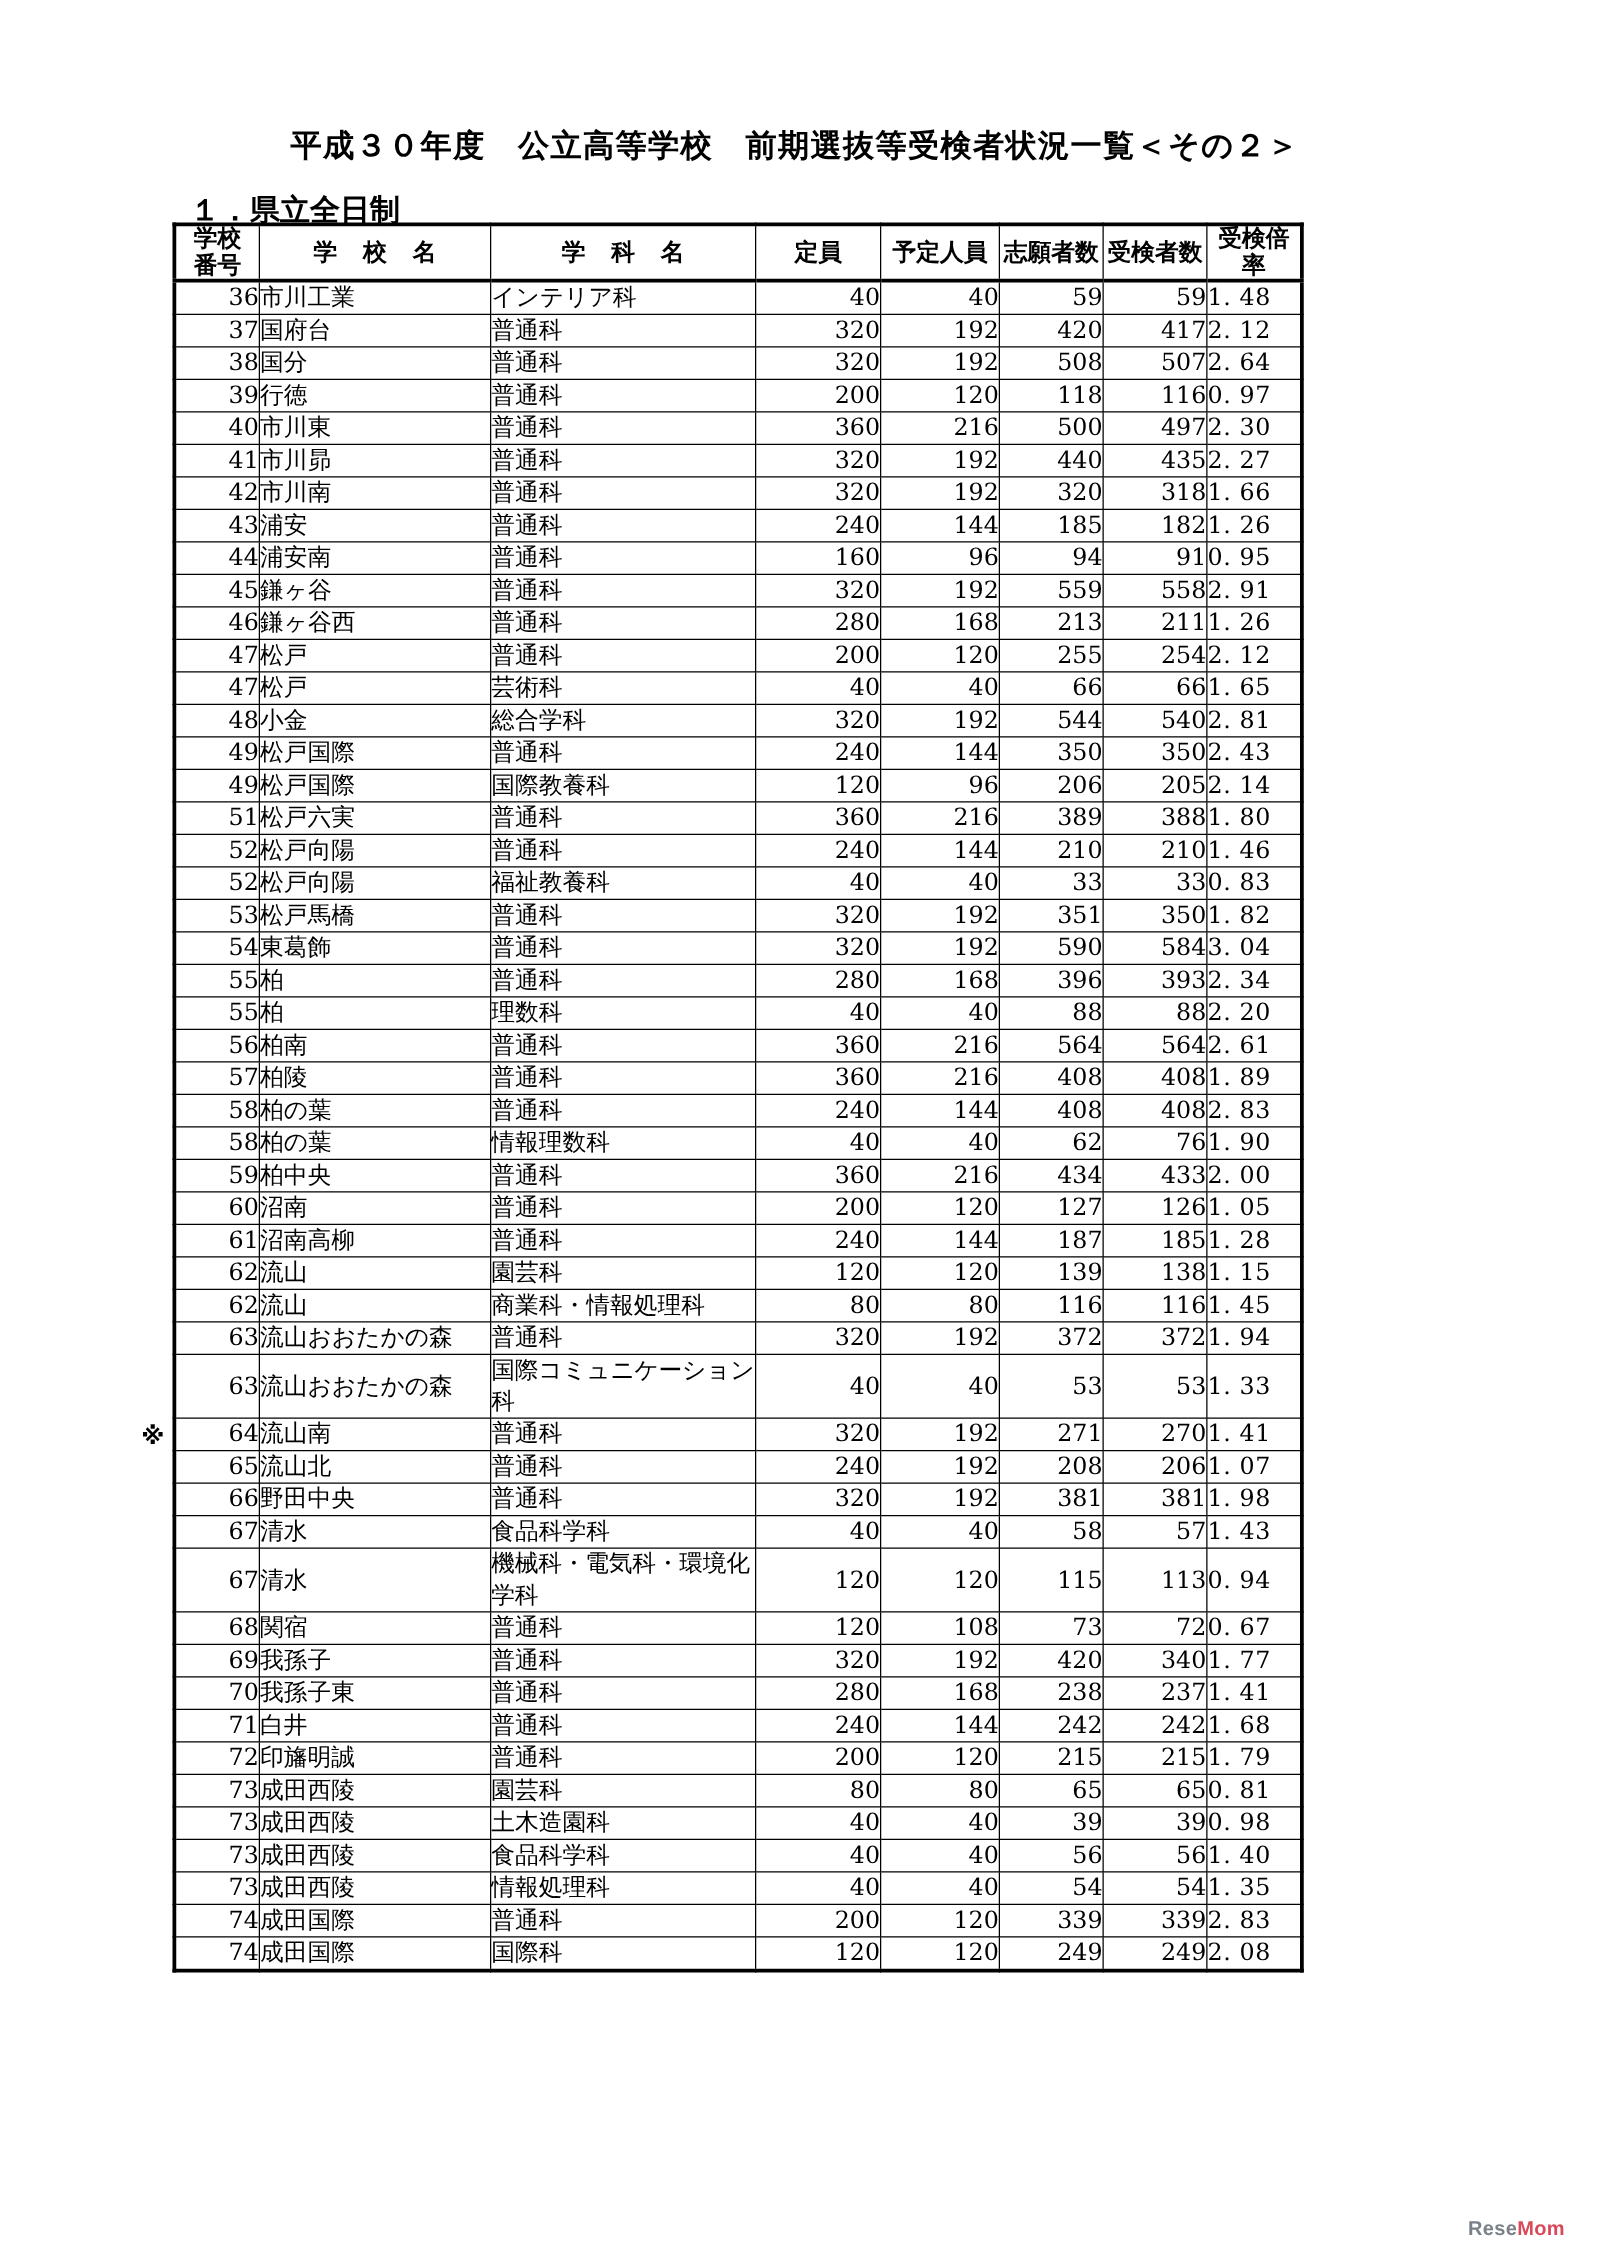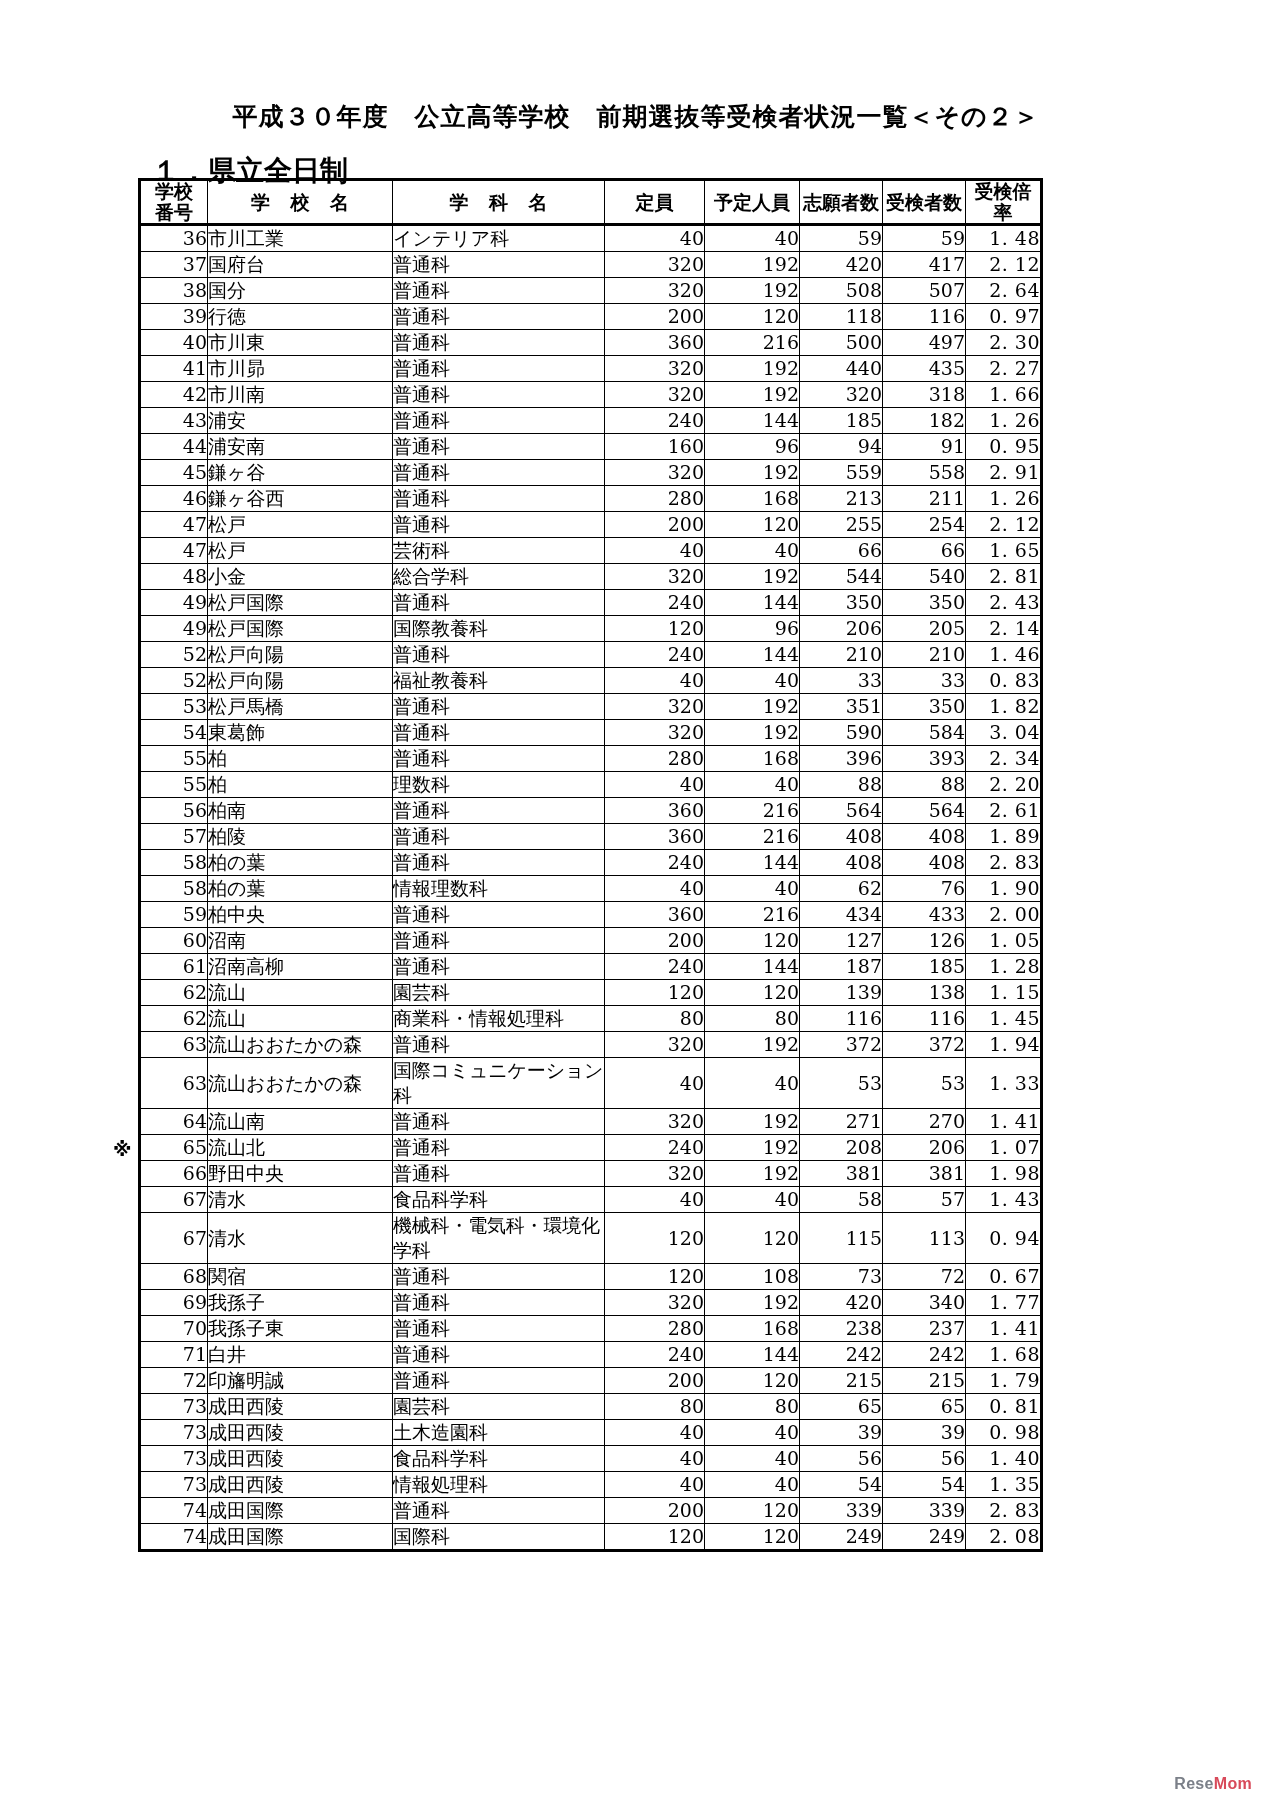--- a/index.html
+++ b/index.html
@@ -33,21 +33,21 @@
     letter-spacing: 1px;
     font-family: "DejaVu Serif", "Liberation Serif", serif;
     white-space: nowrap;
   }
 
   
   .section-label {
     position: absolute;
     top: 152px;
     left: 152px;
-    font-size: 28px;
+    font-size: 24px;
     font-weight: bold;
     font-family: "DejaVu Serif", "Liberation Serif", serif;
   }
 
   
   .note-mark {
     position: absolute;
     left: 113px;
     top: 1138px;
     font-size: 19px;
@@ -109,21 +109,21 @@
   td.c-num {
     text-align: right;
     padding-right: 7px;
     font-family: "Liberation Serif", "DejaVu Serif", serif;
   }
   td.c-text {
     text-align: left;
     padding-left: 4px;
   }
   td.c-ratio-v {
-    text-align: right;
+    text-align: left;
     font-family: "Liberation Serif", "DejaVu Serif", serif;
     letter-spacing: 0.5px;
   }
   
   td.dense {
     font-size: 13.5px;
     letter-spacing: -0.2px;
   }
   td.dense-mid {
     font-size: 15px;
@@ -335,20 +335,30 @@
             <td class="c-num">49</td>
             <td class="c-text">松戸国際</td>
             <td class="c-text">国際教養科</td>
             <td class="c-num">120</td>
             <td class="c-num">96</td>
             <td class="c-num">206</td>
             <td class="c-num">205</td>
             <td class="c-ratio-v">2. 14</td>
           </tr>
           <tr>
+            <td class="c-num">51</td>
+            <td class="c-text">松戸六実</td>
+            <td class="c-text">普通科</td>
+            <td class="c-num">360</td>
+            <td class="c-num">216</td>
+            <td class="c-num">389</td>
+            <td class="c-num">388</td>
+            <td class="c-ratio-v">1. 80</td>
+          </tr>
+          <tr>
             <td class="c-num">52</td>
             <td class="c-text">松戸向陽</td>
             <td class="c-text">普通科</td>
             <td class="c-num">240</td>
             <td class="c-num">144</td>
             <td class="c-num">210</td>
             <td class="c-num">210</td>
             <td class="c-ratio-v">1. 46</td>
           </tr>
           <tr>

